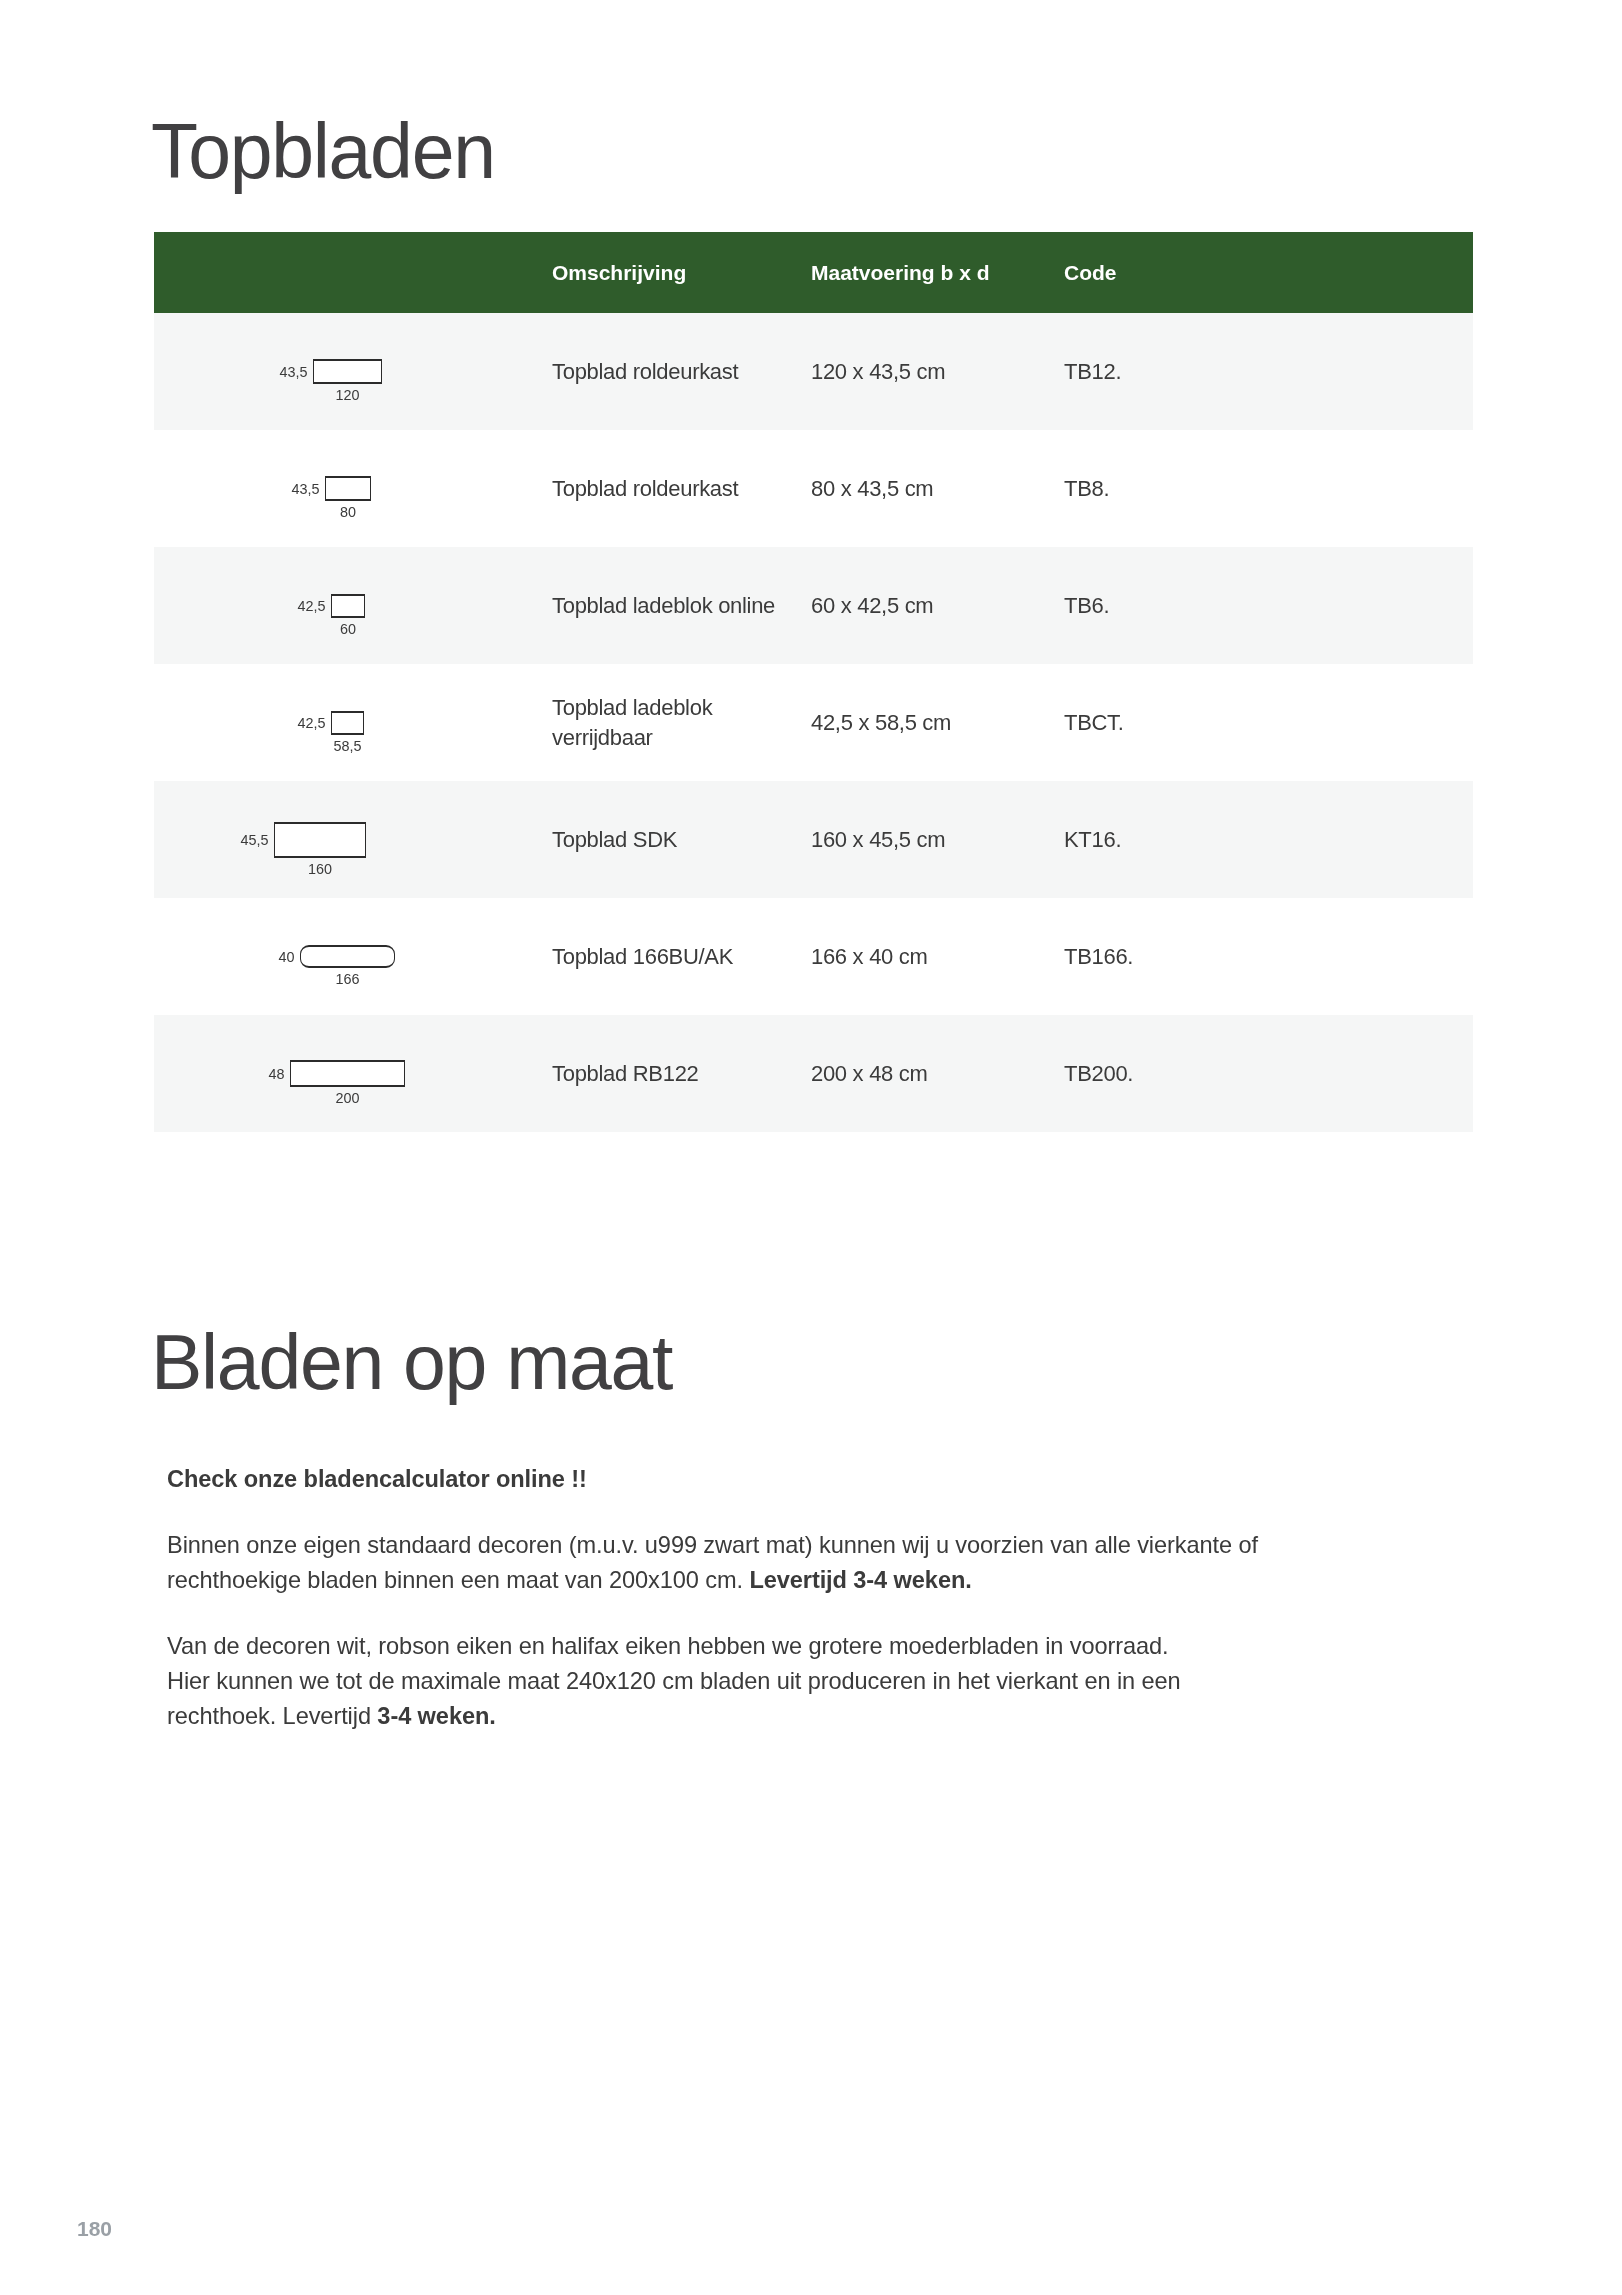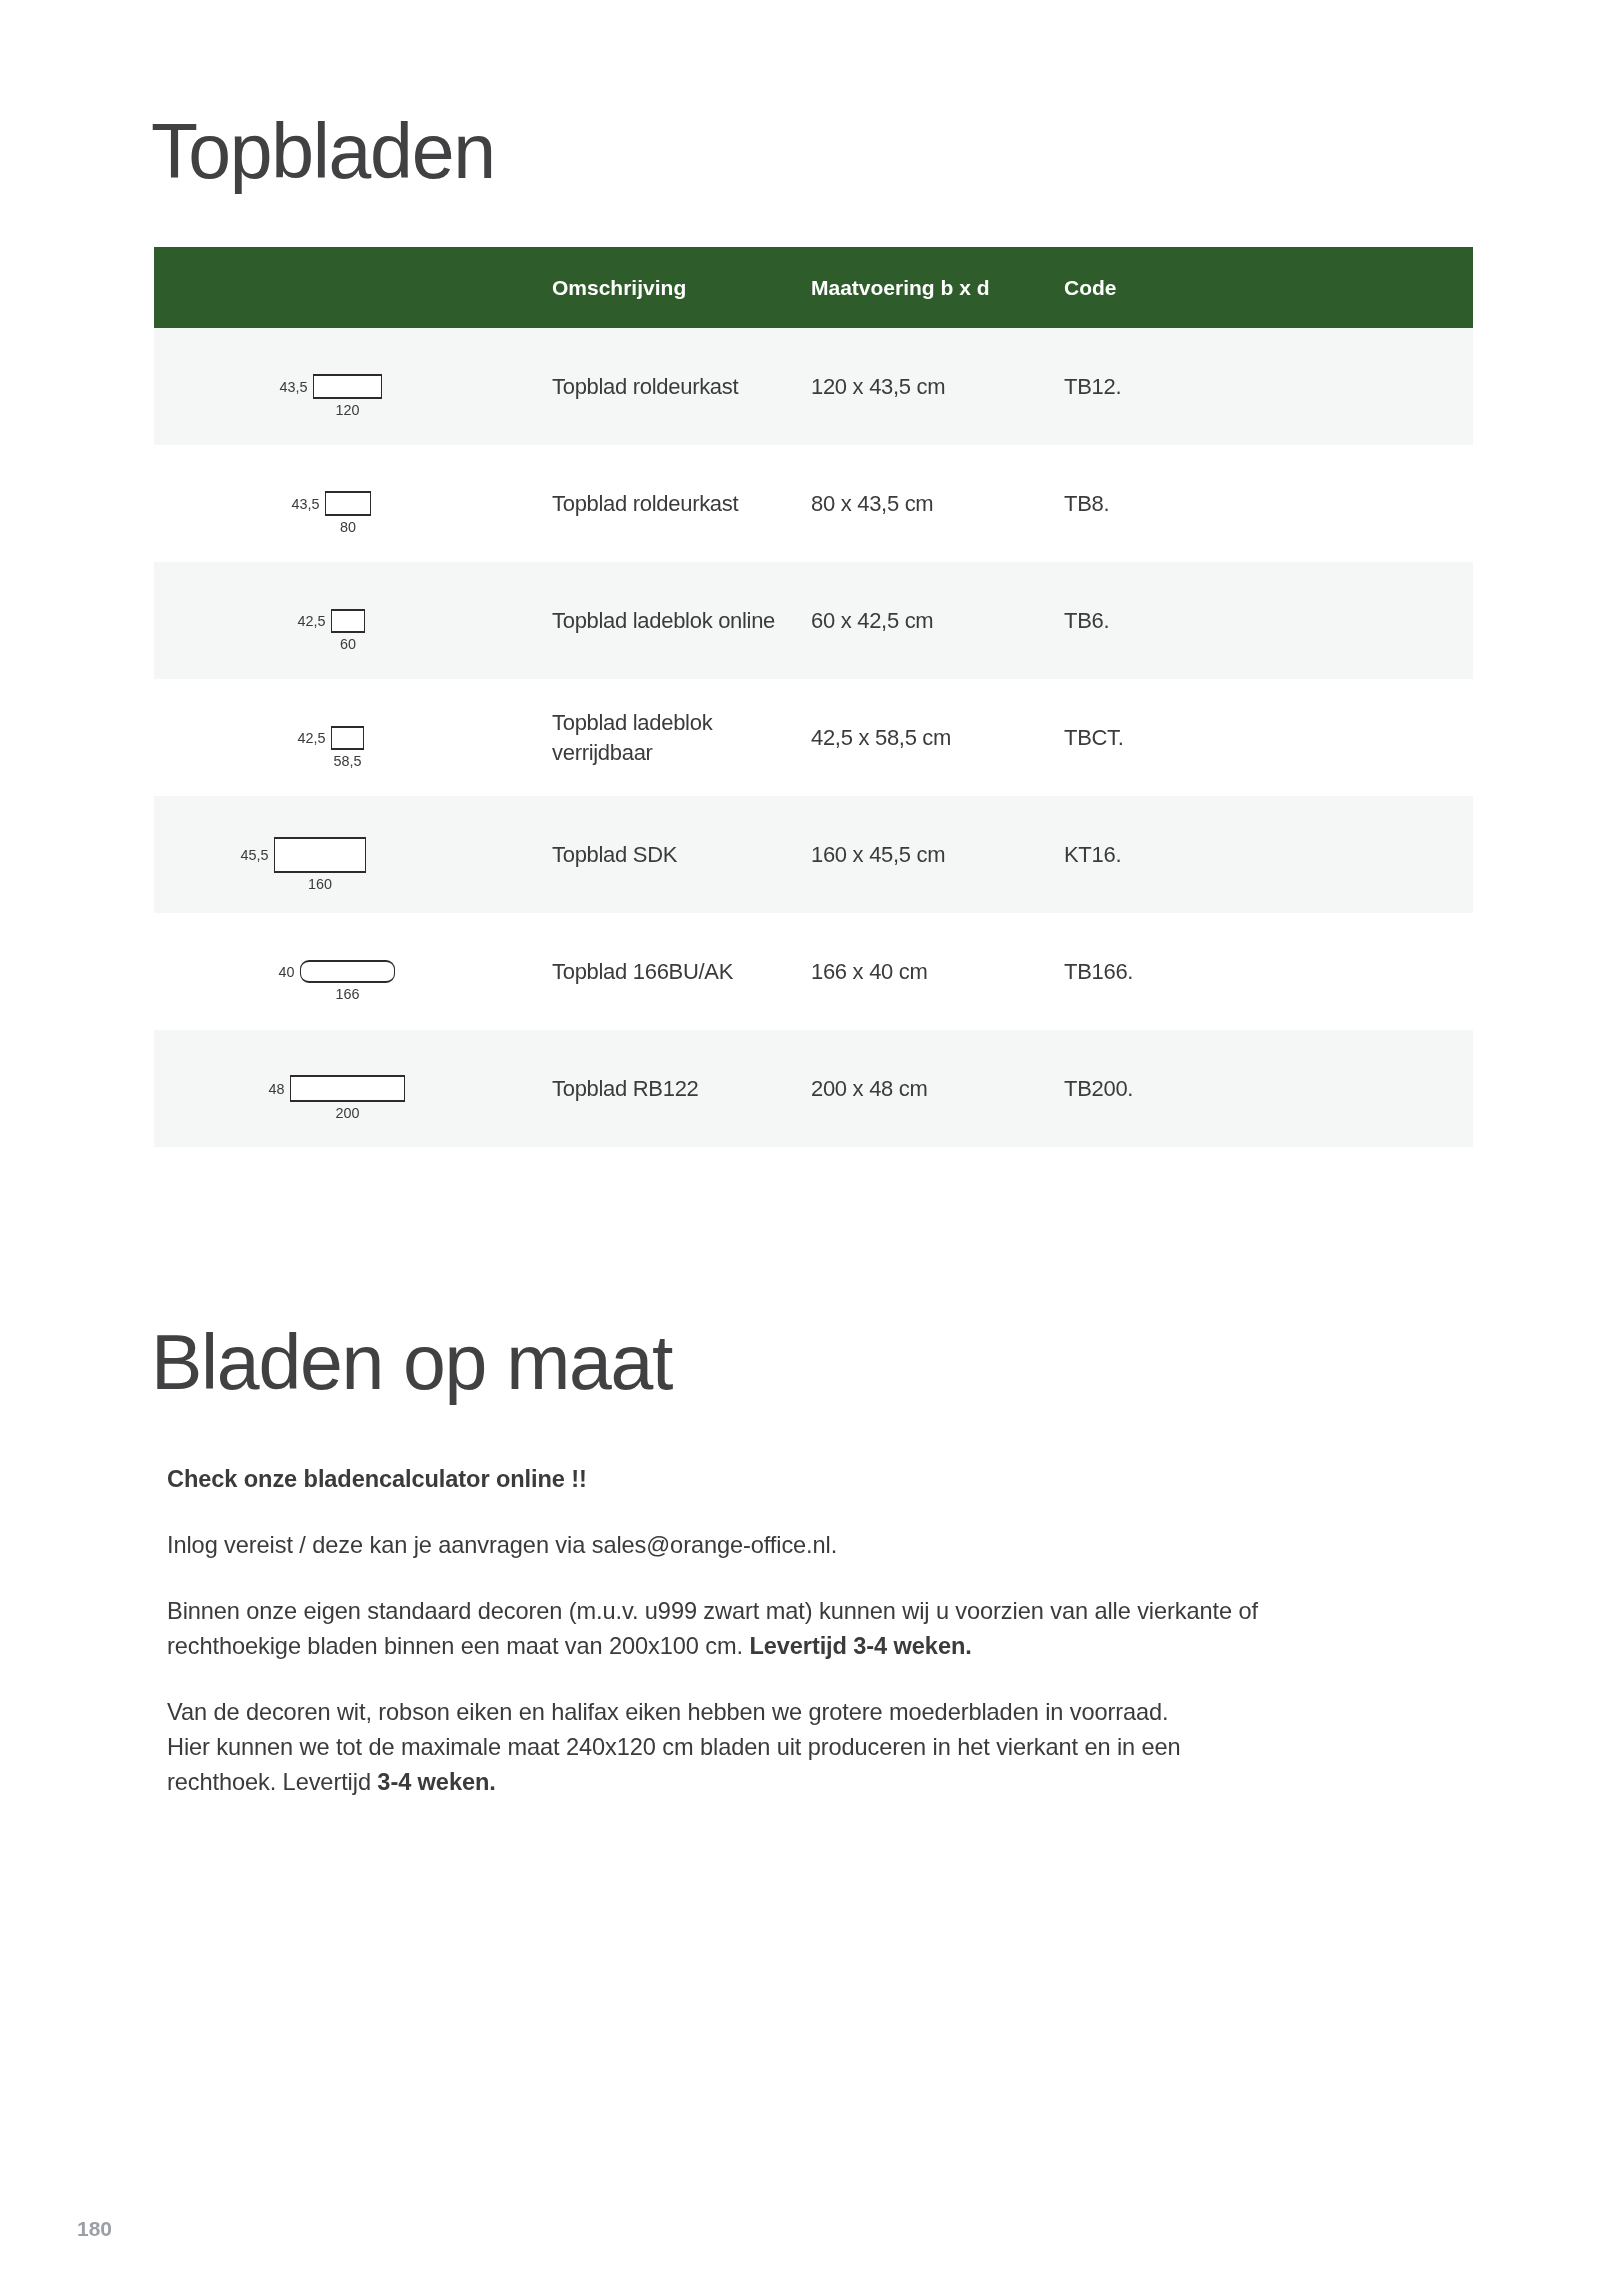--- a/index.html
+++ b/index.html
@@ -12,21 +12,21 @@
     overflow:hidden;
   }
   .big-title {
     position:absolute; margin:0;
     font-size:77px; font-weight:normal; line-height:1;
     letter-spacing:-1.3px; color:var(--title,#414042);
   }
   #title-topbladen { left:151px; top:113px; }
   #title-bladen    { left:151px; top:1324px; }
 
-  .catalog-table { position:absolute; left:154px; top:247px; width:1319px; }
+  .catalog-table { position:absolute; left:154px; top:232px; width:1319px; }
   .thead {
     display:grid; grid-template-columns:398px 259px 253px 410px;
     height:81px; align-items:center;
     background:var(--green,#2f5c2b);
     color:var(--header-text,#ffffff);
     font-weight:bold; font-size:21px;
   }
   .tbody .row {
     display:grid; grid-template-columns:398px 259px 253px 410px;
     min-height:117px; align-items:center;
@@ -155,23 +155,20 @@
       </div>
   </div>
 
   <h1 id="title-bladen" class="big-title">Bladen op maat</h1>
 
   <div class="paragraphs" id="paragraphs">
       <p>
         <span class="line"><span class="b">Check onze bladencalculator online !!</span></span>
       </p>
       <p>
-        <span class="line"><span>Inlog vereist / deze kan je aanvragen via sales@orange-office.nl.</span></span>
-      </p>
-      <p>
         <span class="line"><span>Binnen onze eigen standaard decoren (m.u.v. u999 zwart mat) kunnen wij u voorzien van alle vierkante of</span></span>
         <span class="line"><span>rechthoekige bladen binnen een maat van 200x100 cm. </span><span class="b">Levertijd 3-4 weken.</span></span>
       </p>
       <p>
         <span class="line"><span>Van de decoren wit, robson eiken en halifax eiken hebben we grotere moederbladen in voorraad.</span></span>
         <span class="line"><span>Hier kunnen we tot de maximale maat 240x120 cm bladen uit produceren in het vierkant en in een</span></span>
         <span class="line"><span>rechthoek. Levertijd </span><span class="b">3-4 weken.</span></span>
       </p>
     </div>
 

